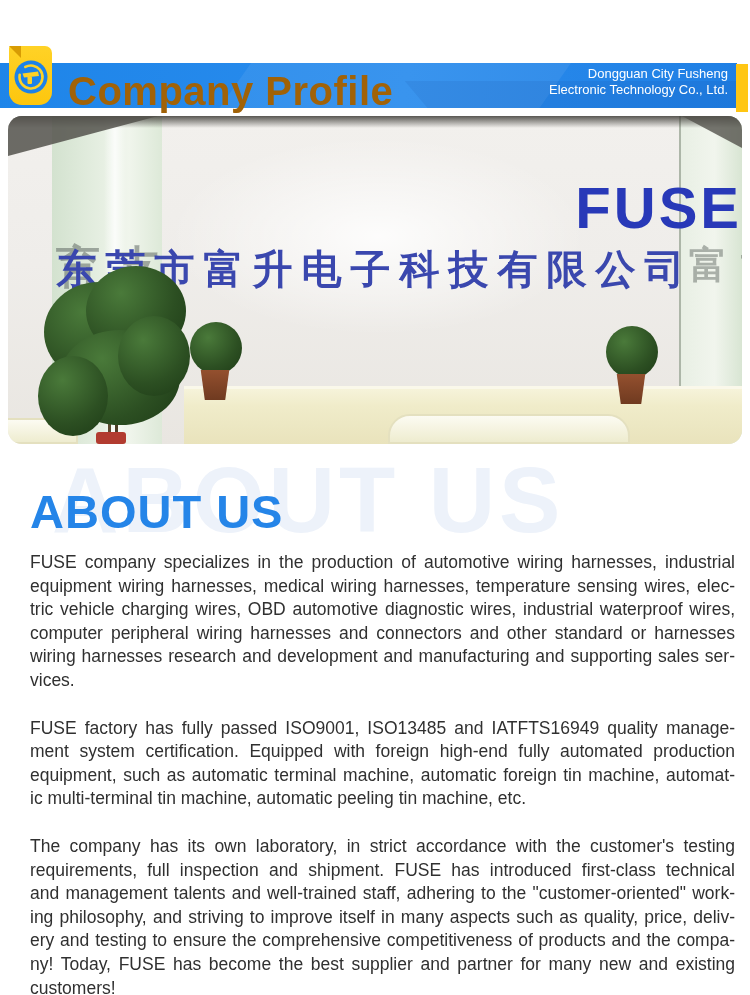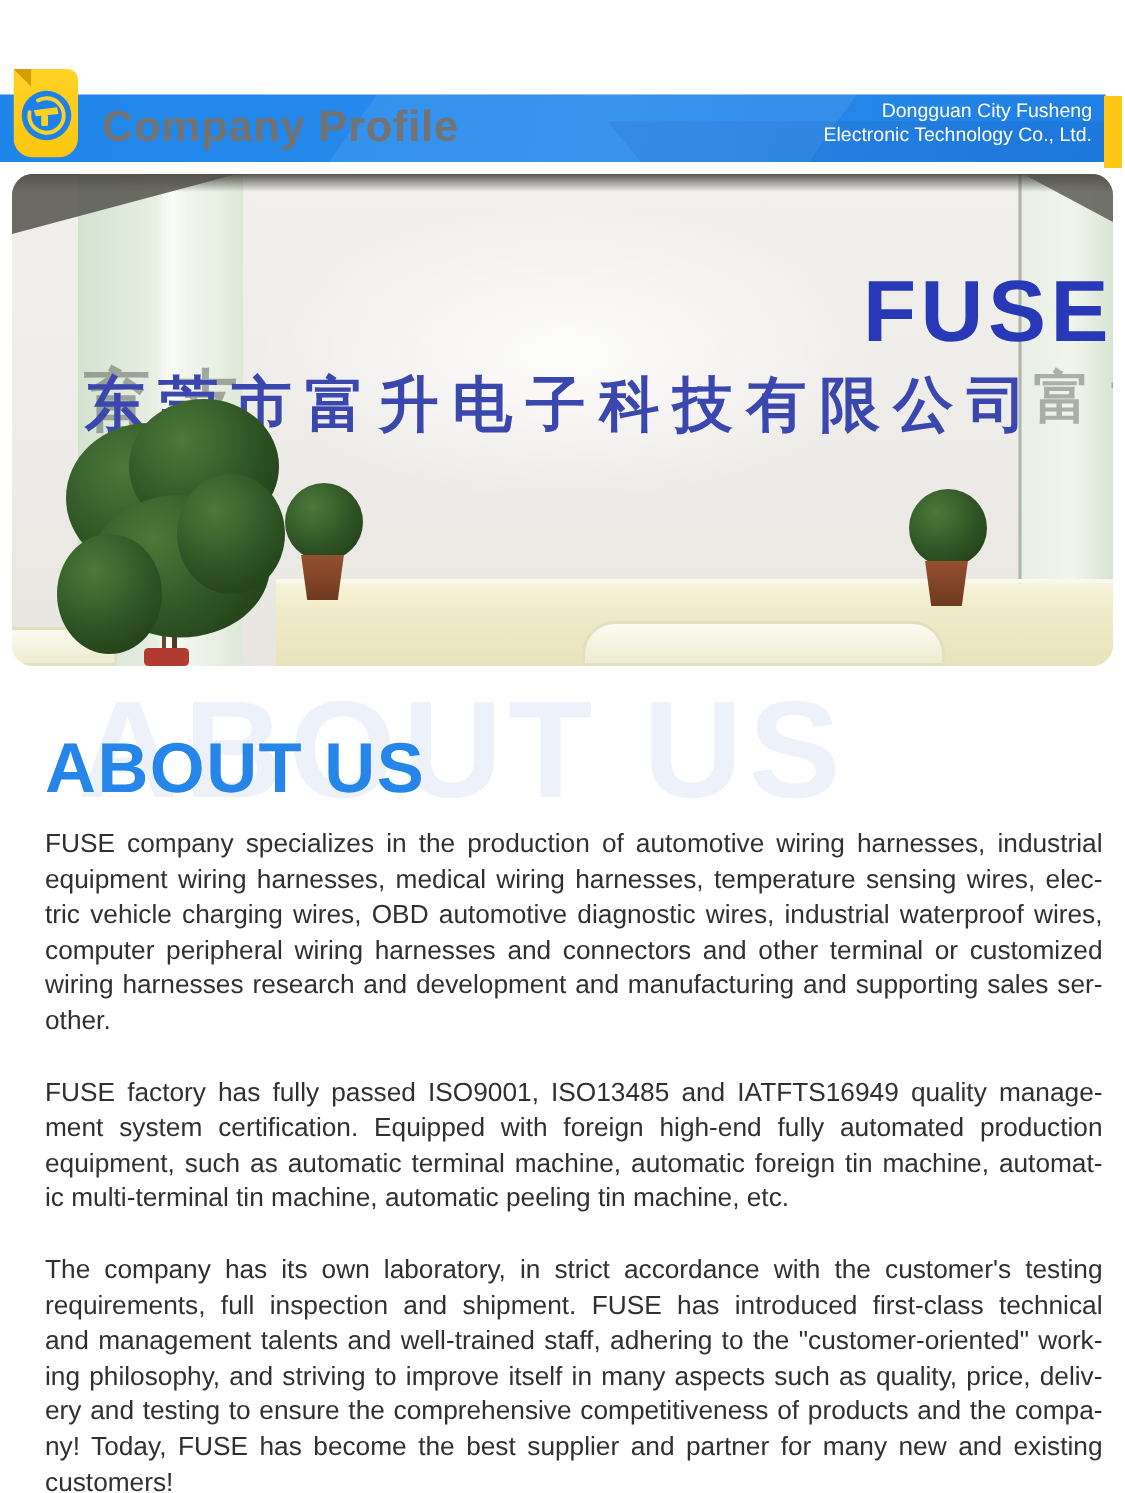--- a/index.html
+++ b/index.html
@@ -6,22 +6,22 @@
   html,body { width:750px; height:995px; background:#ffffff; overflow:hidden;
     font-family:"Liberation Sans", sans-serif; }
 
   
   #banner { position:absolute; left:0; top:63px; width:737px; height:45px;
     background:linear-gradient(100deg,#1e85e9 0%,#2a8ced 55%,#1f7fe4 100%); overflow:hidden; }
   .banner-poly1 { position:absolute; left:230px; top:-10px; width:320px; height:80px;
     background:rgba(255,255,255,0.07); transform:skewX(-35deg); }
   .banner-poly2 { position:absolute; left:430px; top:18px; width:420px; height:60px;
     background:rgba(8,40,110,0.08); transform:skewX(40deg); }
-  #banner-title { position:absolute; left:68px; top:69px; color:#737373;
-    font-size:29px; font-weight:700; letter-spacing:0.5px; z-index:5;text-align:center; }
+  #banner-title { position:absolute; left:68px; top:69px; color:#a16207;
+    font-size:40px; font-weight:700; letter-spacing:0.5px; z-index:5;text-align:center; }
   #banner-company { position:absolute; right:22px; top:66px; text-align:right;
     color:#ffffff; font-size:13px; line-height:16px; z-index:5; }
   #yellow-strip { position:absolute; left:736px; top:64px; width:12px; height:48px;
     background:#ffc613; }
 
   
   #logo-badge { position:absolute; left:9px; top:46px; width:43px; height:59px;
     background:linear-gradient(180deg,#ffd226,#fdc60e); z-index:6;
     border-radius:2px 7px 13px 13px;
     clip-path:polygon(0 0,100% 0,100% 100%,0 100%); }
@@ -141,23 +141,23 @@
   <div class="pot" id="pot2"></div>
 </div>
 
 <div id="watermark">ABOUT US</div>
 <div id="about-heading">ABOUT US</div>
 <div id="about-paragraphs">
     <div class="para">
       <div class="pline">FUSE company specializes in the production of automotive wiring harnesses, industrial</div>
       <div class="pline">equipment wiring harnesses, medical wiring harnesses, temperature sensing wires, elec-</div>
       <div class="pline">tric vehicle charging wires, OBD automotive diagnostic wires, industrial waterproof wires,</div>
-      <div class="pline">computer peripheral wiring harnesses and connectors and other terminal or customized</div>
+      <div class="pline">computer peripheral wiring harnesses and connectors and other standard or harnesses</div>
       <div class="pline">wiring harnesses research and development and manufacturing and supporting sales ser-</div>
-      <div class="pline last">other.</div>
+      <div class="pline last">vices.</div>
     </div>
     <div class="para">
       <div class="pline">FUSE factory has fully passed ISO9001, ISO13485 and IATFTS16949 quality manage-</div>
       <div class="pline">ment system certification.  Equipped with foreign high-end fully automated production</div>
       <div class="pline">equipment, such as automatic terminal machine, automatic foreign tin machine, automat-</div>
       <div class="pline last">ic multi-terminal tin machine, automatic peeling tin machine, etc.</div>
     </div>
     <div class="para">
       <div class="pline">The company has its own laboratory, in strict accordance with the customer's testing</div>
       <div class="pline">requirements, full inspection and shipment.  FUSE has introduced first-class technical</div>

